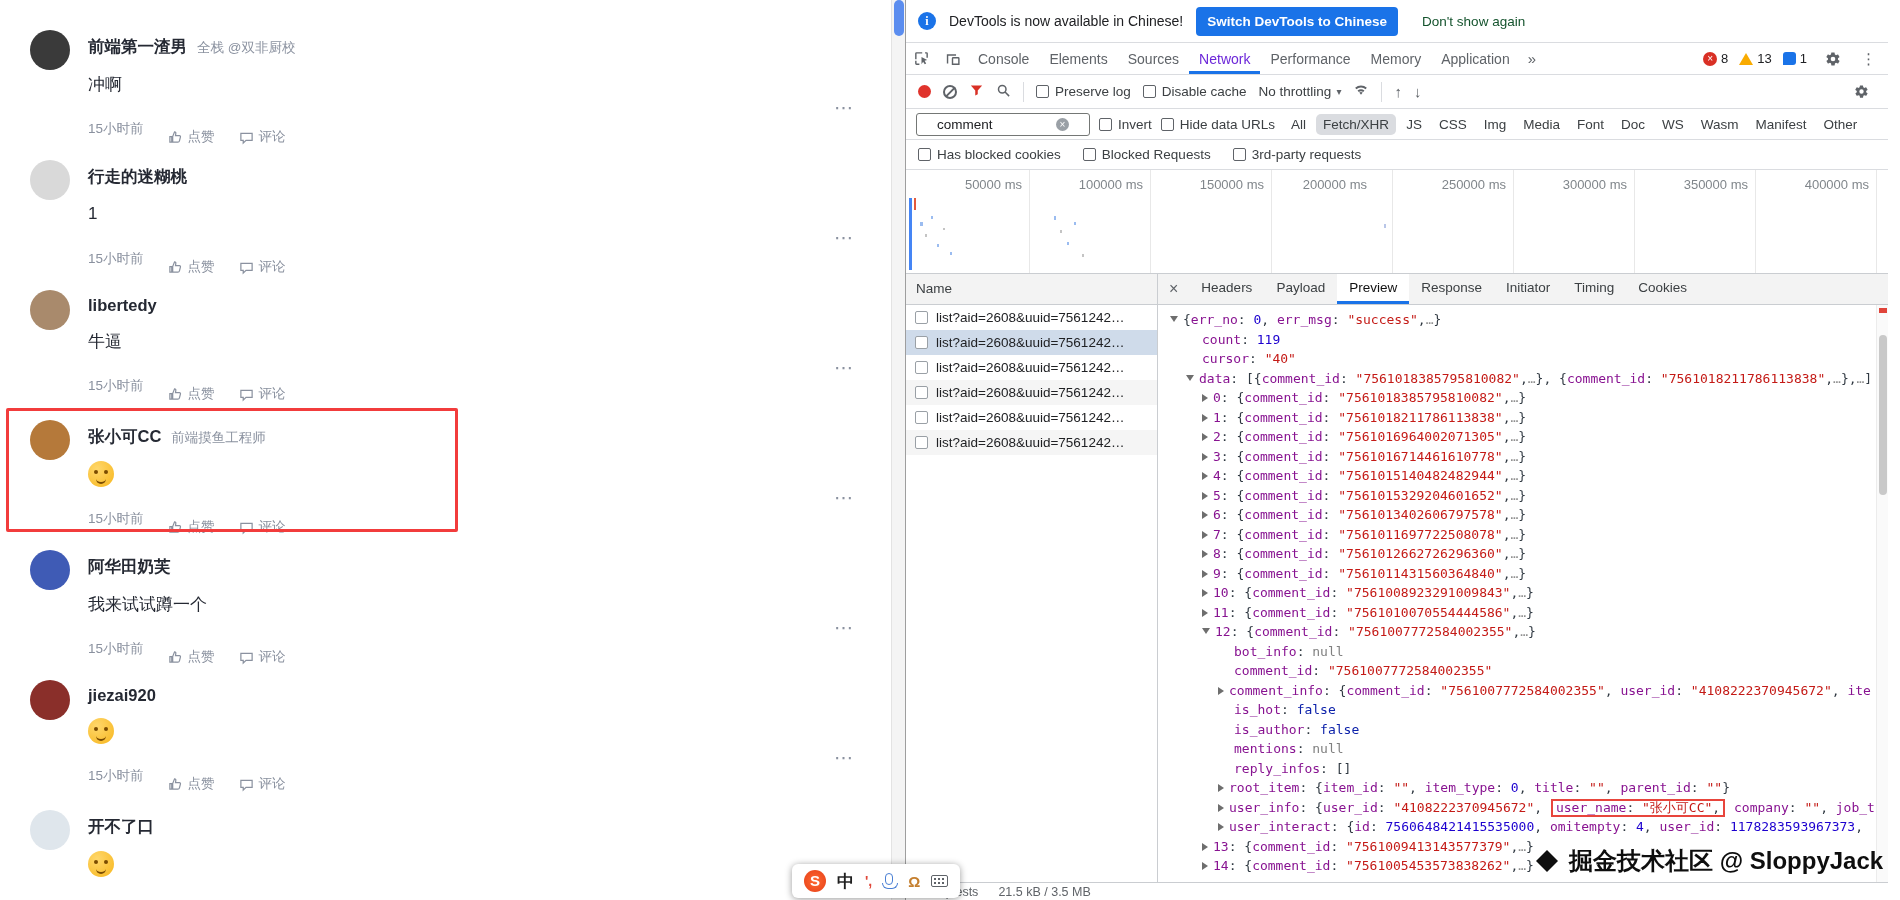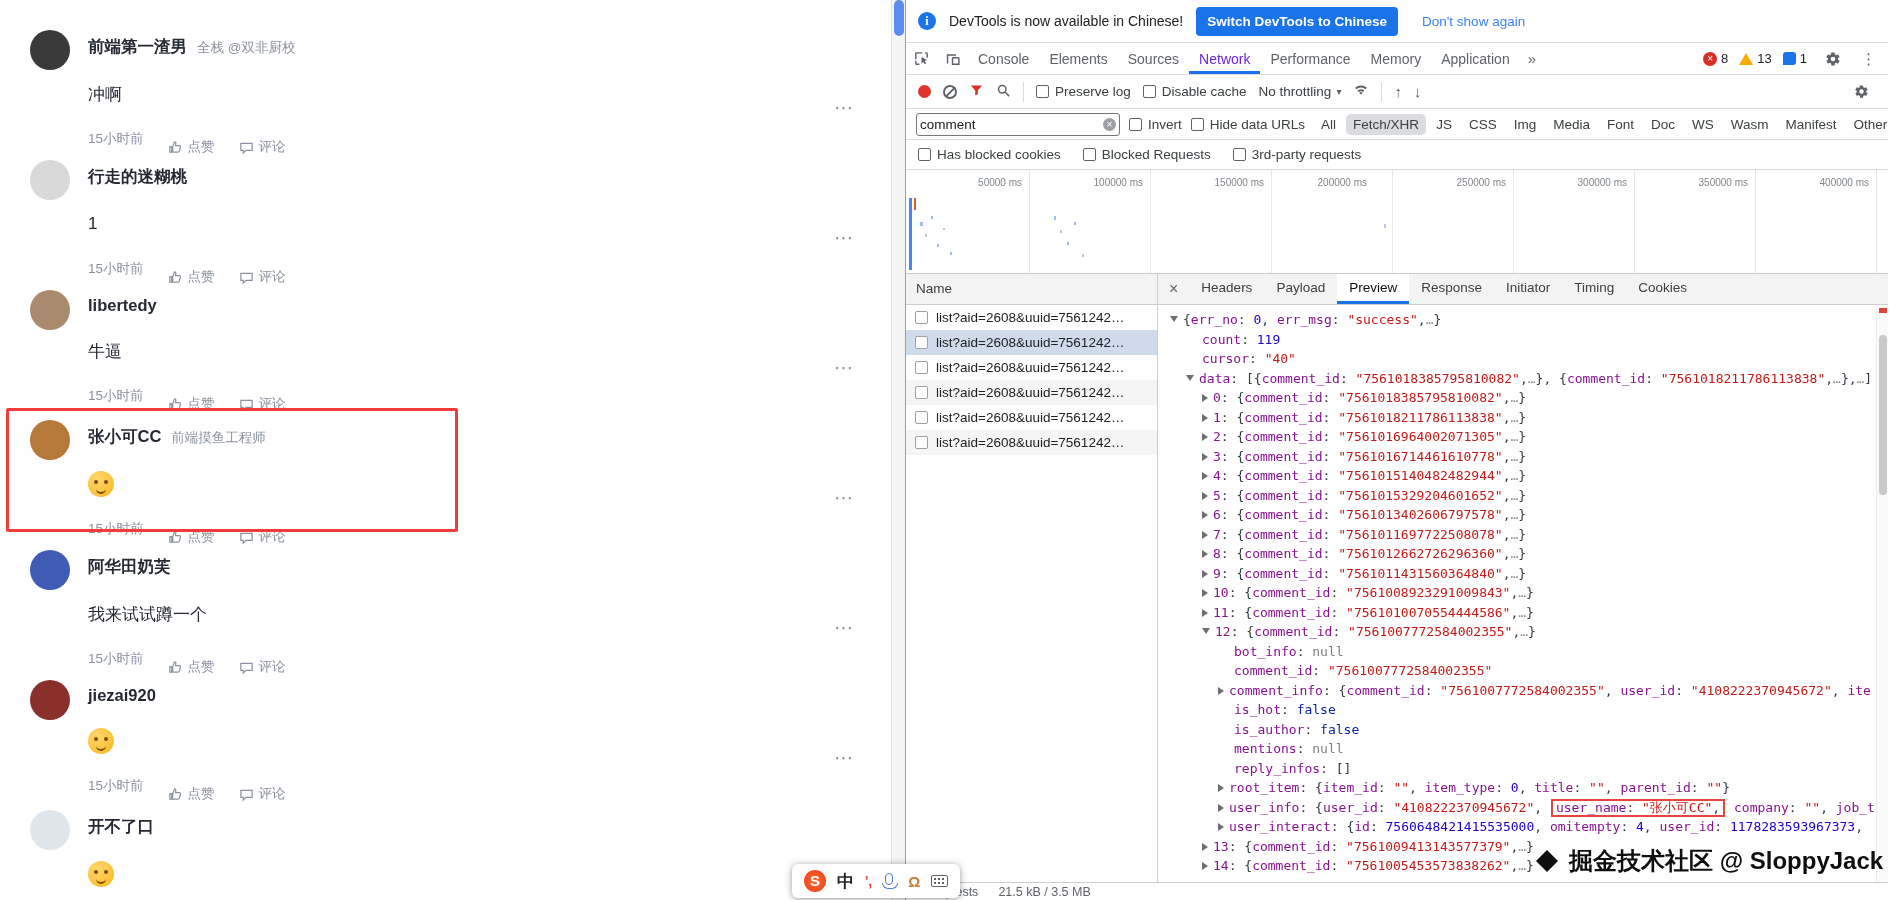--- a/index.html
+++ b/index.html
@@ -8,21 +8,21 @@
 
   
   .page { position:absolute; left:0; top:0; width:891px; height:900px; background:#fff; overflow:hidden; }
   .comments { padding:30px 34px 0 30px; }
   .comment { position:relative; display:flex; gap:18px; height:130px; }
   .avatar { width:40px; height:40px; border-radius:50%; flex:none; }
   .cbody { flex:1; min-width:0; padding-top:6px; }
   .cname-row { display:flex; align-items:baseline; }
   .cname { font-size:16.5px; font-weight:700; color:#252933; }
   .cbadge { font-size:13.5px; color:#8a919f; margin-left:10px; }
-  .ccontent { font-size:17px; color:#252933; margin-top:23px; min-height:26px; display:flex; align-items:center; }
+  .ccontent { font-size:17px; color:#252933; margin-top:13px; min-height:26px; display:flex; align-items:center; }
   .cmeta { display:flex; align-items:center; gap:8px; margin-top:15px; font-size:13.5px; color:#8a919f; }
   .cmeta .act { display:inline-flex; align-items:center; gap:5px; margin-left:16px; cursor:pointer;margin-top:16px; }
   .cmeta svg { display:block; }
   .cdots { position:absolute; right:2px; top:66px; color:#8a919f; font-size:19px; letter-spacing:2px; cursor:pointer; }
   .emoji { width:26px; height:26px; border-radius:50%;
            background:radial-gradient(circle at 35% 30%, #ffd76b, #f7b61d); position:relative; display:inline-block; }
   .emoji::before { content:""; position:absolute; left:6px; top:9px; width:4px; height:4px; border-radius:50%;
            background:#7a4b00; box-shadow:10px 0 0 #7a4b00; }
   .emoji::after { content:""; position:absolute; left:8px; top:15px; width:10px; height:6px;
            border-bottom:2px solid #7a4b00; border-radius:0 0 8px 8px; }
@@ -38,21 +38,21 @@
         border-left:1px solid #9e9e9e; display:flex; flex-direction:column; font-size:14px; color:#3c4043; }
 
   .dt-notif { height:43px; display:flex; align-items:center; gap:13px; padding:0 12px;
         border-bottom:1px solid #dadce0; flex:none; white-space:nowrap; overflow:hidden; }
   .info-ic { width:18px; height:18px; border-radius:50%; background:#1a73e8; color:#fff; flex:none;
         font-size:12px; font-weight:700; text-align:center; line-height:18px; font-family:"Liberation Serif",serif; }
   .info-ic::before { content:"i"; }
   .notif-text { font-size:14px; color:#202124; }
   .nbtn { background:#1a73e8; color:#fff; border:none; border-radius:4px; padding:7px 11px;
         font-size:13.5px; font-family:inherit; cursor:pointer; font-weight:600; }
-  .nbtn.plain { background:none; color:#3b82f6; font-weight:400; }
+  .nbtn.plain { background:none; color:#14532d; font-weight:400; }
 
   .dt-tabs { height:32px; display:flex; align-items:stretch; border-bottom:1px solid #dadce0; flex:none; background:#fff; }
   .tab-icon-btn { display:flex; align-items:center; padding:0 7px; cursor:pointer; }
   .dtab-main { display:flex; align-items:center; padding:0 10px; font-size:14px; color:#5f6368; cursor:pointer;
         border-bottom:3px solid transparent; border-top:3px solid transparent; }
   .dtab-main.sel { color:#6d28d9; border-bottom-color:#1a73e8; }
   .tab-overflow { display:flex; align-items:center; padding:0 8px; color:#5f6368; font-size:15px; cursor:pointer; }
   .tab-right { margin-left:auto; display:flex; align-items:center; gap:11px; padding-right:10px; }
   .badge { display:flex; align-items:center; gap:4px; font-size:13px; color:#202124; cursor:pointer; }
   .err-ic { width:14px; height:14px; border-radius:50%; background:#d93025; color:#fff; font-size:10px;
@@ -71,34 +71,34 @@
         transform:rotate(-45deg); }
   .tb-sep { width:1px; height:20px; background:#dadce0; flex:none; }
   .cb { width:13px; height:13px; border:1.5px solid #5f6368; border-radius:2px; background:#fff; flex:none; cursor:pointer; }
   .cb-group { display:flex; align-items:center; gap:6px; font-size:13.5px; color:#3c4043; }
   .throttle { display:flex; align-items:center; gap:5px; font-size:13.5px; color:#3c4043; cursor:pointer; }
   .caret { font-size:10px; color:#5f6368; }
   .arrow-glyph { font-size:15px; color:#5f6368; cursor:pointer; }
 
   .dt-filter { height:31px; display:flex; align-items:center; gap:9px; padding:0 10px;
         border-bottom:1px solid #dadce0; flex:none; white-space:nowrap; overflow:hidden; }
-  .filter-box { width:204px; height:23px; border:1px solid #747775; border-radius:3px; background:#fff;
-        display:flex; align-items:center; padding:0 3px; gap:12px; }
+  .filter-box { width:174px; height:23px; border:1px solid #747775; border-radius:3px; background:#fff;
+        display:flex; align-items:center; padding:0 20px; gap:12px; }
   .filter-box input { border:none; outline:none; flex:1; font-size:13.5px; font-family:inherit; color:#202124; min-width:0; }
   .clear-ic { width:13px; height:13px; border-radius:50%; background:#9aa0a6; color:#fff; font-size:10px;
         line-height:13px; text-align:center; flex:none; cursor:pointer; }
   .clear-ic::before { content:"×"; }
   .chip { padding:3px 7px; border-radius:5px; font-size:13.5px; color:#3c4043; cursor:pointer; }
   .chip.sel { background:#dadce0; }
   .dt-filter2 { height:30px; display:flex; align-items:center; gap:22px; padding:0 12px;
         border-bottom:1px solid #dadce0; flex:none;text-align:center; }
 
   .dt-timeline { height:104px; position:relative; border-bottom:1px solid #cacdd1; flex:none; overflow:hidden; background:#fff; cursor:crosshair; }
   .tl-grid { position:absolute; top:0; bottom:0; width:1px; background:#e8e8e8; }
-  .tl-label { position:absolute; top:7px; font-size:10px; color:#80868b; transform:translateX(-100%); padding-right:7px; white-space:nowrap; }
+  .tl-label { position:absolute; top:7px; font-size:13px; color:#80868b; transform:translateX(-100%); padding-right:7px; white-space:nowrap; }
   .tl-mark { position:absolute; }
 
   .split { flex:1; display:flex; min-height:0; }
   .reqs { width:252px; border-right:1px solid #cacdd1; display:flex; flex-direction:column; flex:none; background:#fff; }
   .req-h { height:31px; line-height:30px; padding:0 10px; background:#f3f3f3; border-bottom:1px solid #cacdd1;
         font-size:13.5px; color:#3c4043; flex:none; }
   .req-row { height:25px; display:flex; align-items:center; gap:8px; padding:0 9px; font-size:13.5px;
         color:#202124; white-space:nowrap; overflow:hidden; cursor:pointer; }
   .req-row.alt { background:#f5f5f5; }
   .req-row.sel { background:#cfdbea; }

